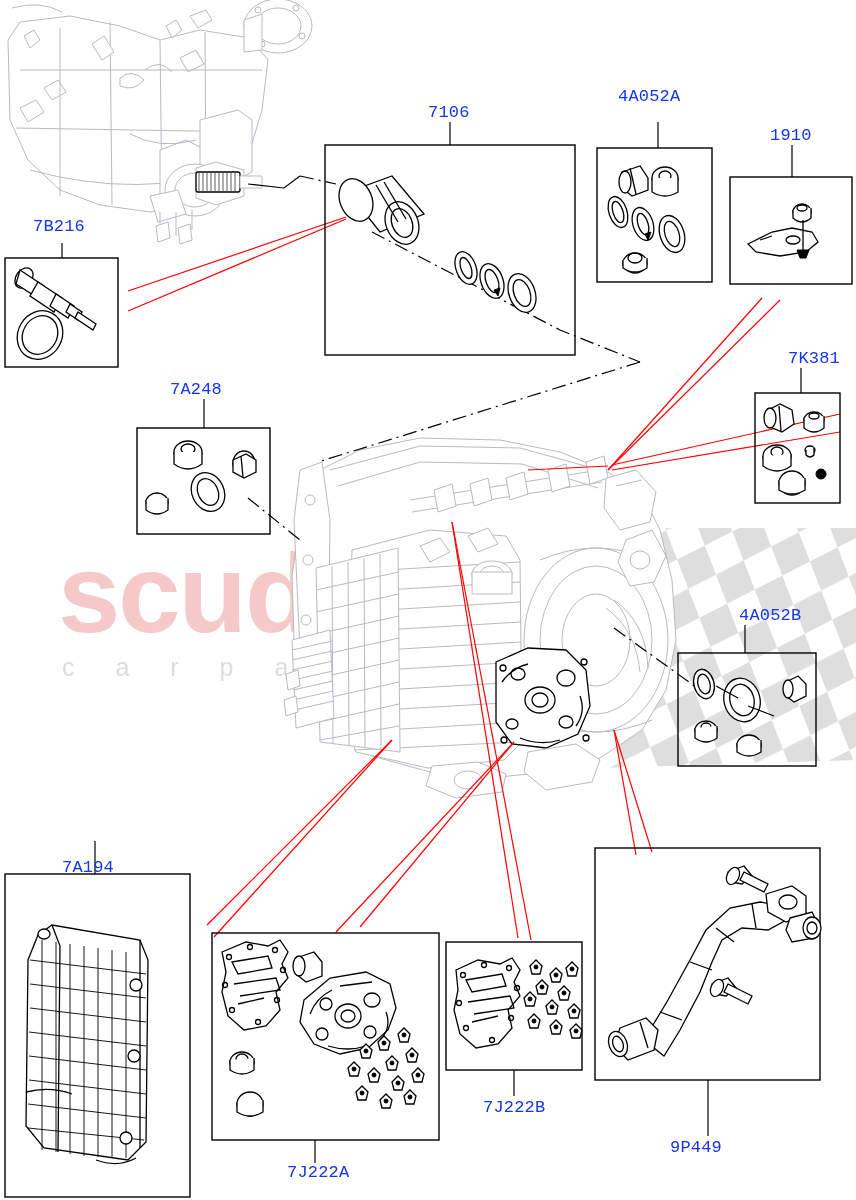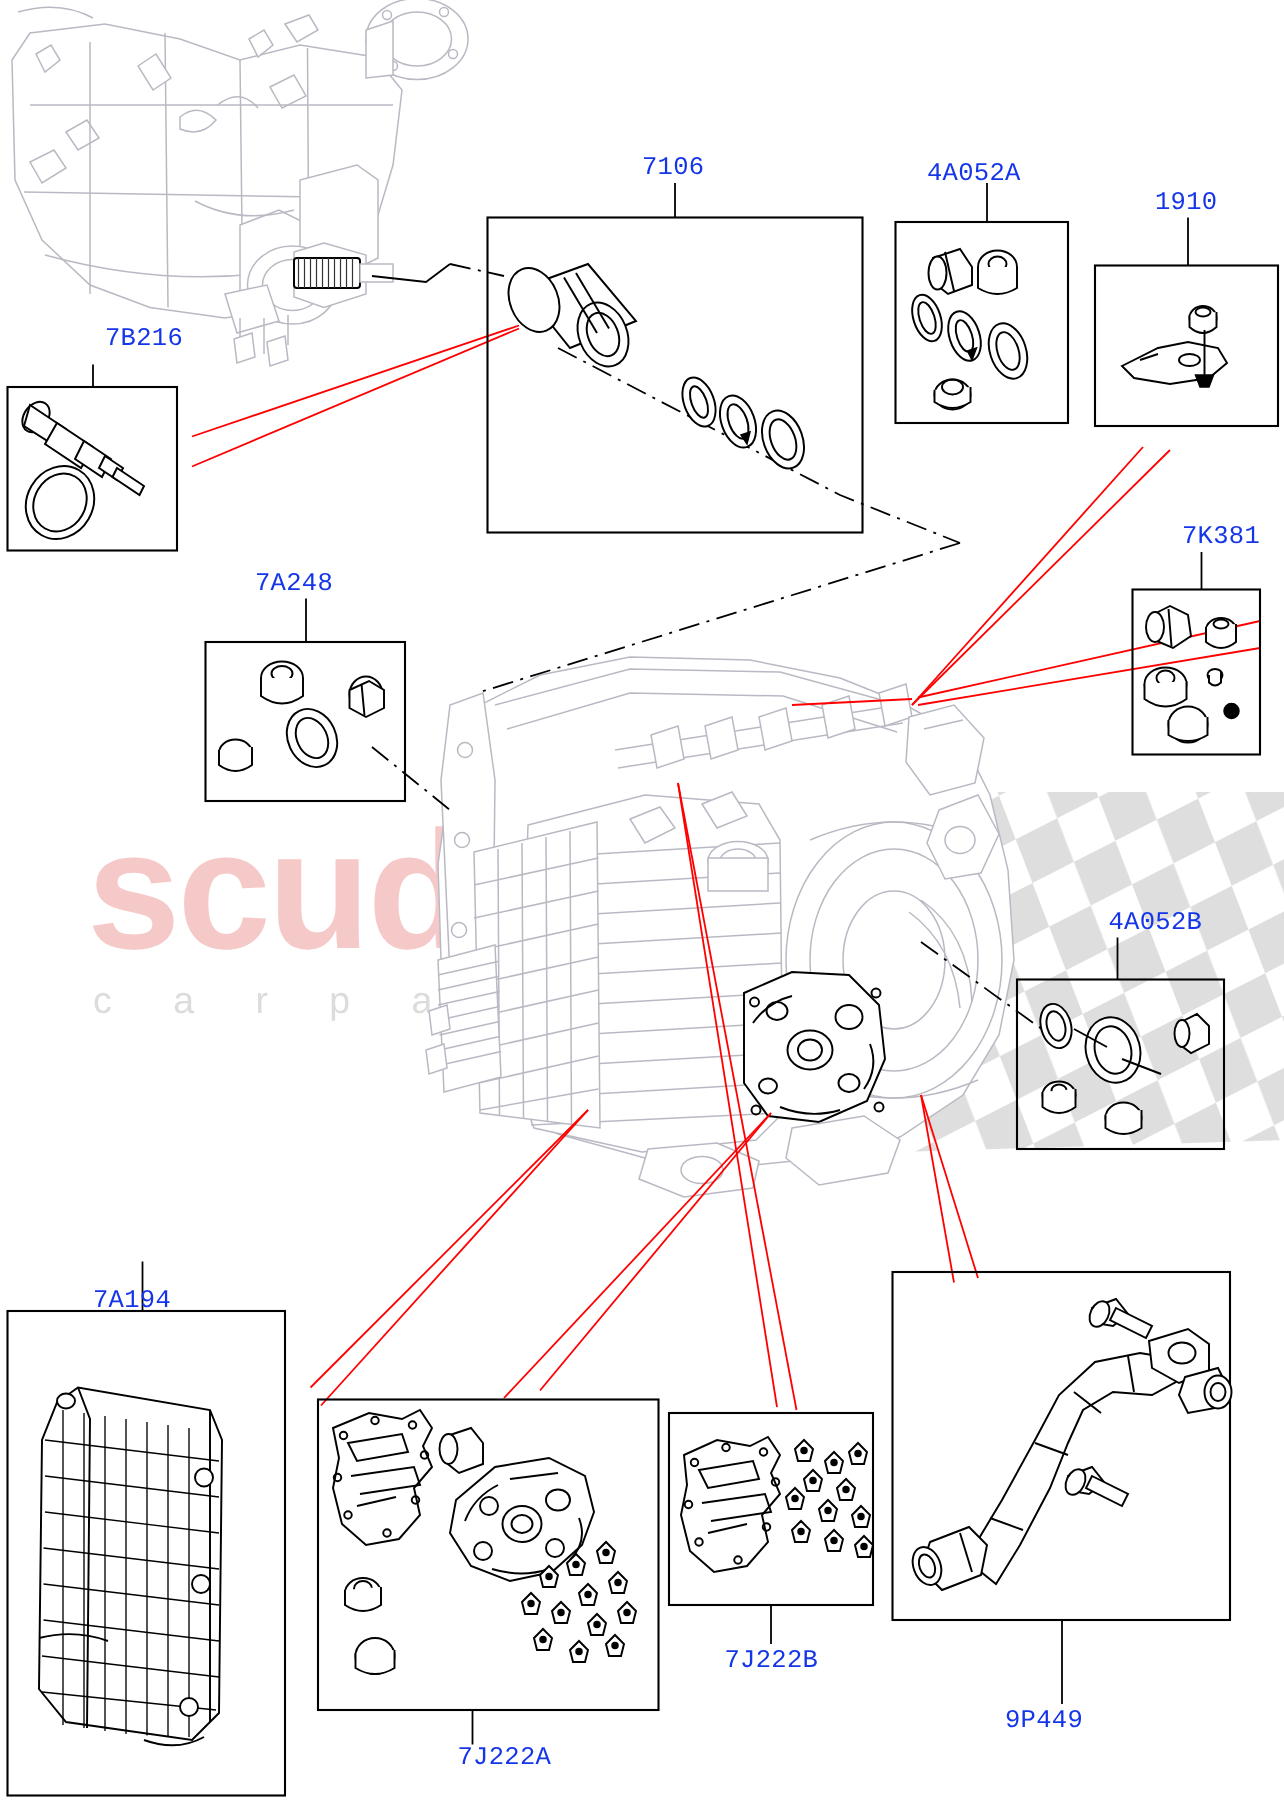--- a/index.html
+++ b/index.html
@@ -610,25 +610,25 @@
         <path class="kf" d="M744,872 L768,884 L764,892 L740,880 Z"></path>
         <ellipse class="kf" cx="733" cy="876" rx="6" ry="9" transform="rotate(25 733 876)"></ellipse>
         <path class="kf" d="M712,984 L728,978 L736,988 L726,996 L714,994 Z"></path>
         <path class="kf" d="M728,984 L752,996 L748,1004 L724,992 Z"></path>
         <ellipse class="kf" cx="717" cy="988" rx="6" ry="9" transform="rotate(25 717 988)"></ellipse>
       </g>
     </g>
 
   </svg>
 
-  <div class="lbl" style="left:33px;  top:218px;margin-left:37px;">7B216</div>
+  <div class="lbl" style="left:33px;  top:218px;">7B216</div>
   <div class="lbl" style="left:428px; top:104px;">7106</div>
-  <div class="lbl" style="left:618px; top:108px;">4A052A</div>
+  <div class="lbl" style="left:618px; top:88px;">4A052A</div>
   <div class="lbl" style="left:770px; top:127px;">1910</div>
   <div class="lbl" style="left:170px; top:381px;">7A248</div>
   <div class="lbl" style="left:788px; top:350px;">7K381</div>
   <div class="lbl" style="left:707px; top:607px;margin-left:32px;">4A052B</div>
   <div class="lbl" style="left:62px;  top:823px;margin-top:36px;">7A194</div>
-  <div class="lbl" style="left:305px; top:1164px;text-align:center;">7J222A</div>
+  <div class="lbl" style="left:287px; top:1164px;text-align:center;">7J222A</div>
   <div class="lbl" style="left:483px; top:1099px;">7J222B</div>
   <div class="lbl" style="left:670px; top:1139px;">9P449</div>
 
 </div>
 
 </body></html>

